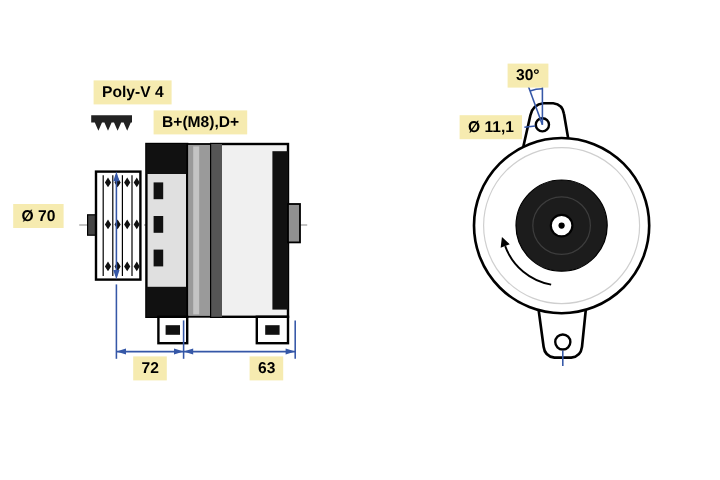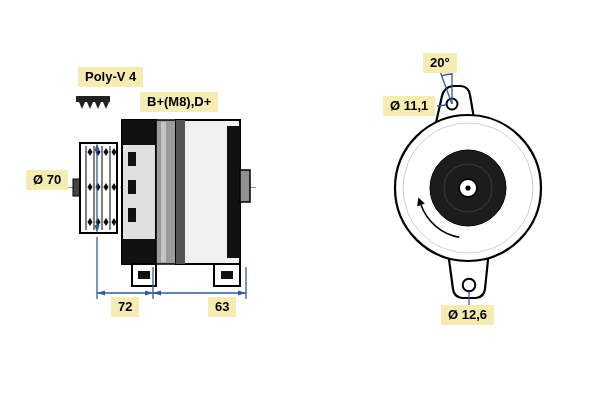--- a/index.html
+++ b/index.html
@@ -124,27 +124,26 @@
         <path class="dimline" d="M452 74 A30 30 0 0 0 441.7 75.8"></path>
       </g>
 
       <line class="dimline" x1="437" y1="106" x2="446" y2="105"></line>
       <line class="dimline" x1="469" y1="305" x2="469" y2="292"></line>
     </g>
   </svg>
 
   <div class="label" style="left:78px; top:67px;text-align:right;">Poly-V 4</div>
 
-  <div class="label" style="left:140px; top:92px;">B+(M8),D+</div>
+  <div class="label" style="left:128px; top:92px;">B+(M8),D+</div>
 
-  <div class="label" style="left:26px; top:170px;">Ø 70</div>
+  <div class="label" style="left:11px; top:170px;">Ø 70</div>
 
   <div class="label" style="left:111px; top:297px;">72</div>
 
   <div class="label" style="left:208px; top:297px;">63</div>
 
-  <div class="label" style="left:423px; top:53px;">20°</div>
+  <div class="label" style="left:423px; top:53px;">30°</div>
 
   <div class="label" style="left:383px; top:96px;text-align:center;">Ø 11,1</div>
 
-  <div class="label" style="left:441px; top:305px;">Ø 12,6</div>
 
 </div>
 
 </body></html>

